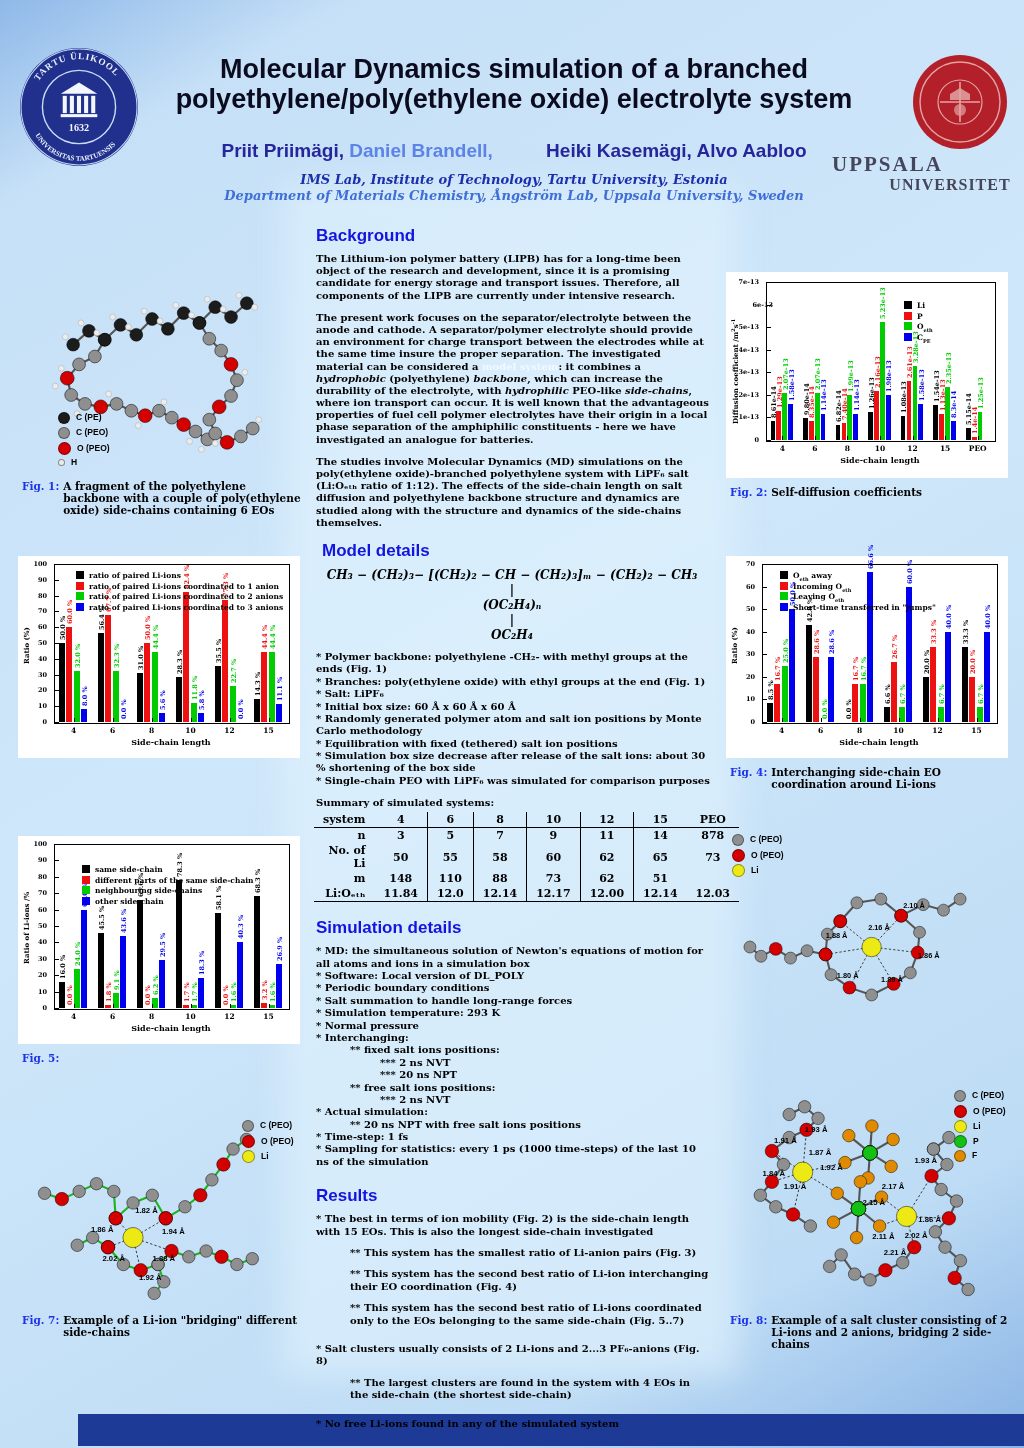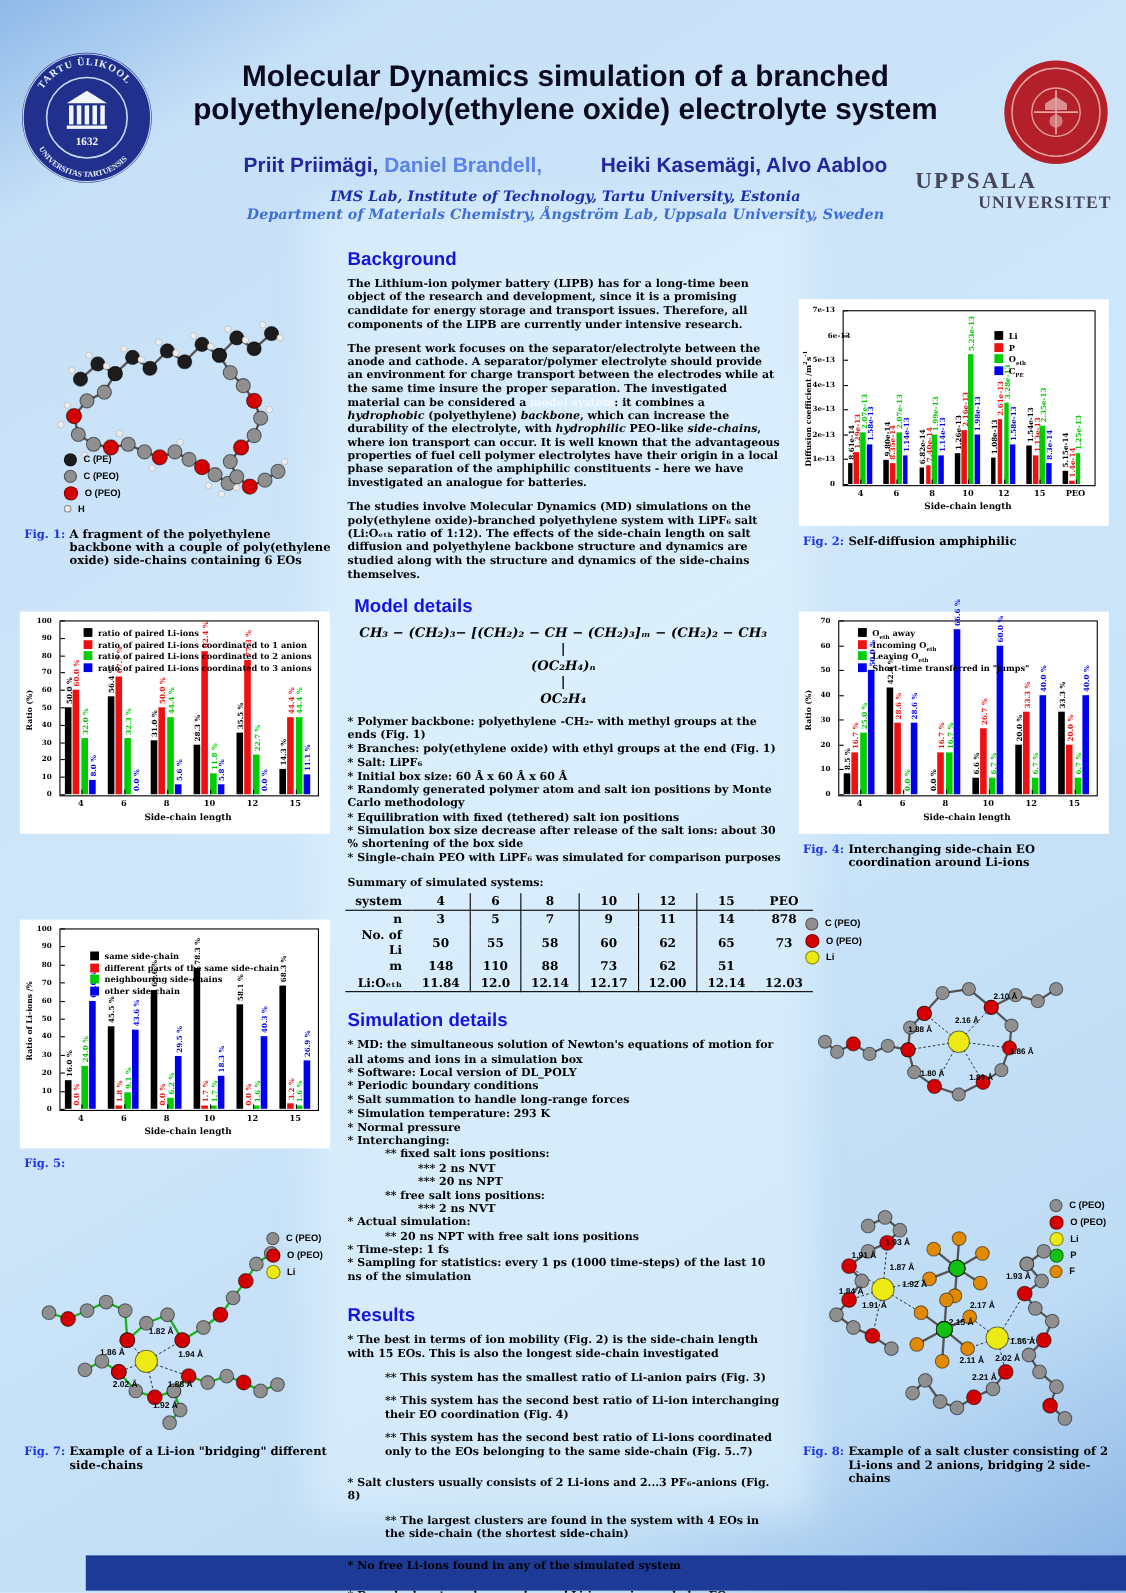--- a/index.html
+++ b/index.html
@@ -722,21 +722,21 @@
         <div class="ylabel" style="left: 4px; top: 152px;"><span>Diffusion coefficient /m</span><sup>2</sup><span>s</span><sup>-1</sup></div>
         <div class="clegend" style="left: 178px; top: 26px;">
           <div class="lrow"><span class="lsw" style="background: rgb(0, 0, 0);"></span><span class="ltx"><span>Li</span></span></div>
           <div class="lrow"><span class="lsw" style="background: rgb(238, 17, 17);"></span><span class="ltx"><span>P</span></span></div>
           <div class="lrow"><span class="lsw" style="background: rgb(0, 204, 0);"></span><span class="ltx"><span>O</span><sub>eth</sub></span></div>
           <div class="lrow"><span class="lsw" style="background: rgb(0, 0, 238);"></span><span class="ltx"><span>C</span><sub>PE</sub></span></div>
         </div>
       </div>
     <div class="figcap">
       <span class="lab">Fig. 2:</span>
-      <span class="txt">Self-diffusion amphiphilic</span>
+      <span class="txt">Self-diffusion coefficients</span>
     </div>
   </div>
 
   <div class="figblock" style="left:722px;top:556px;width:296px">
     <div class="chartpanel" style="width: 282px; height: 202px;">
         <div class="plotbox" style="left: 36px; top: 8px; width: 234px; height: 158px;"></div>
         <div class="ytick" style="top: 162px; width: 29px;">0</div>
         <div class="cytick" style="left: 37px; top: 166px;"></div>
         <div class="ytick" style="top: 139.429px; width: 29px;">10</div>
         <div class="cytick" style="left: 37px; top: 143.429px;"></div>

